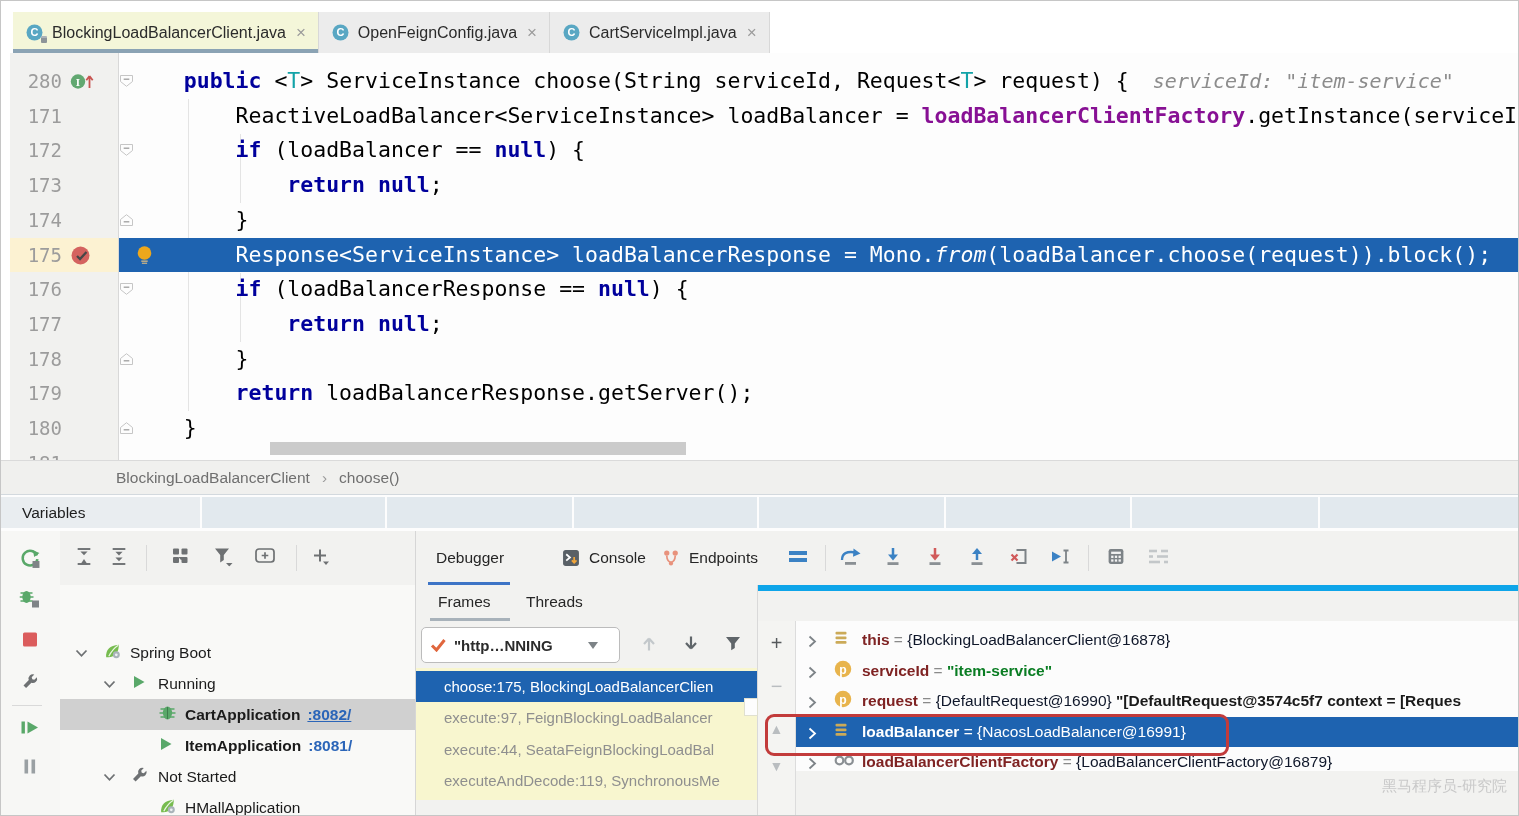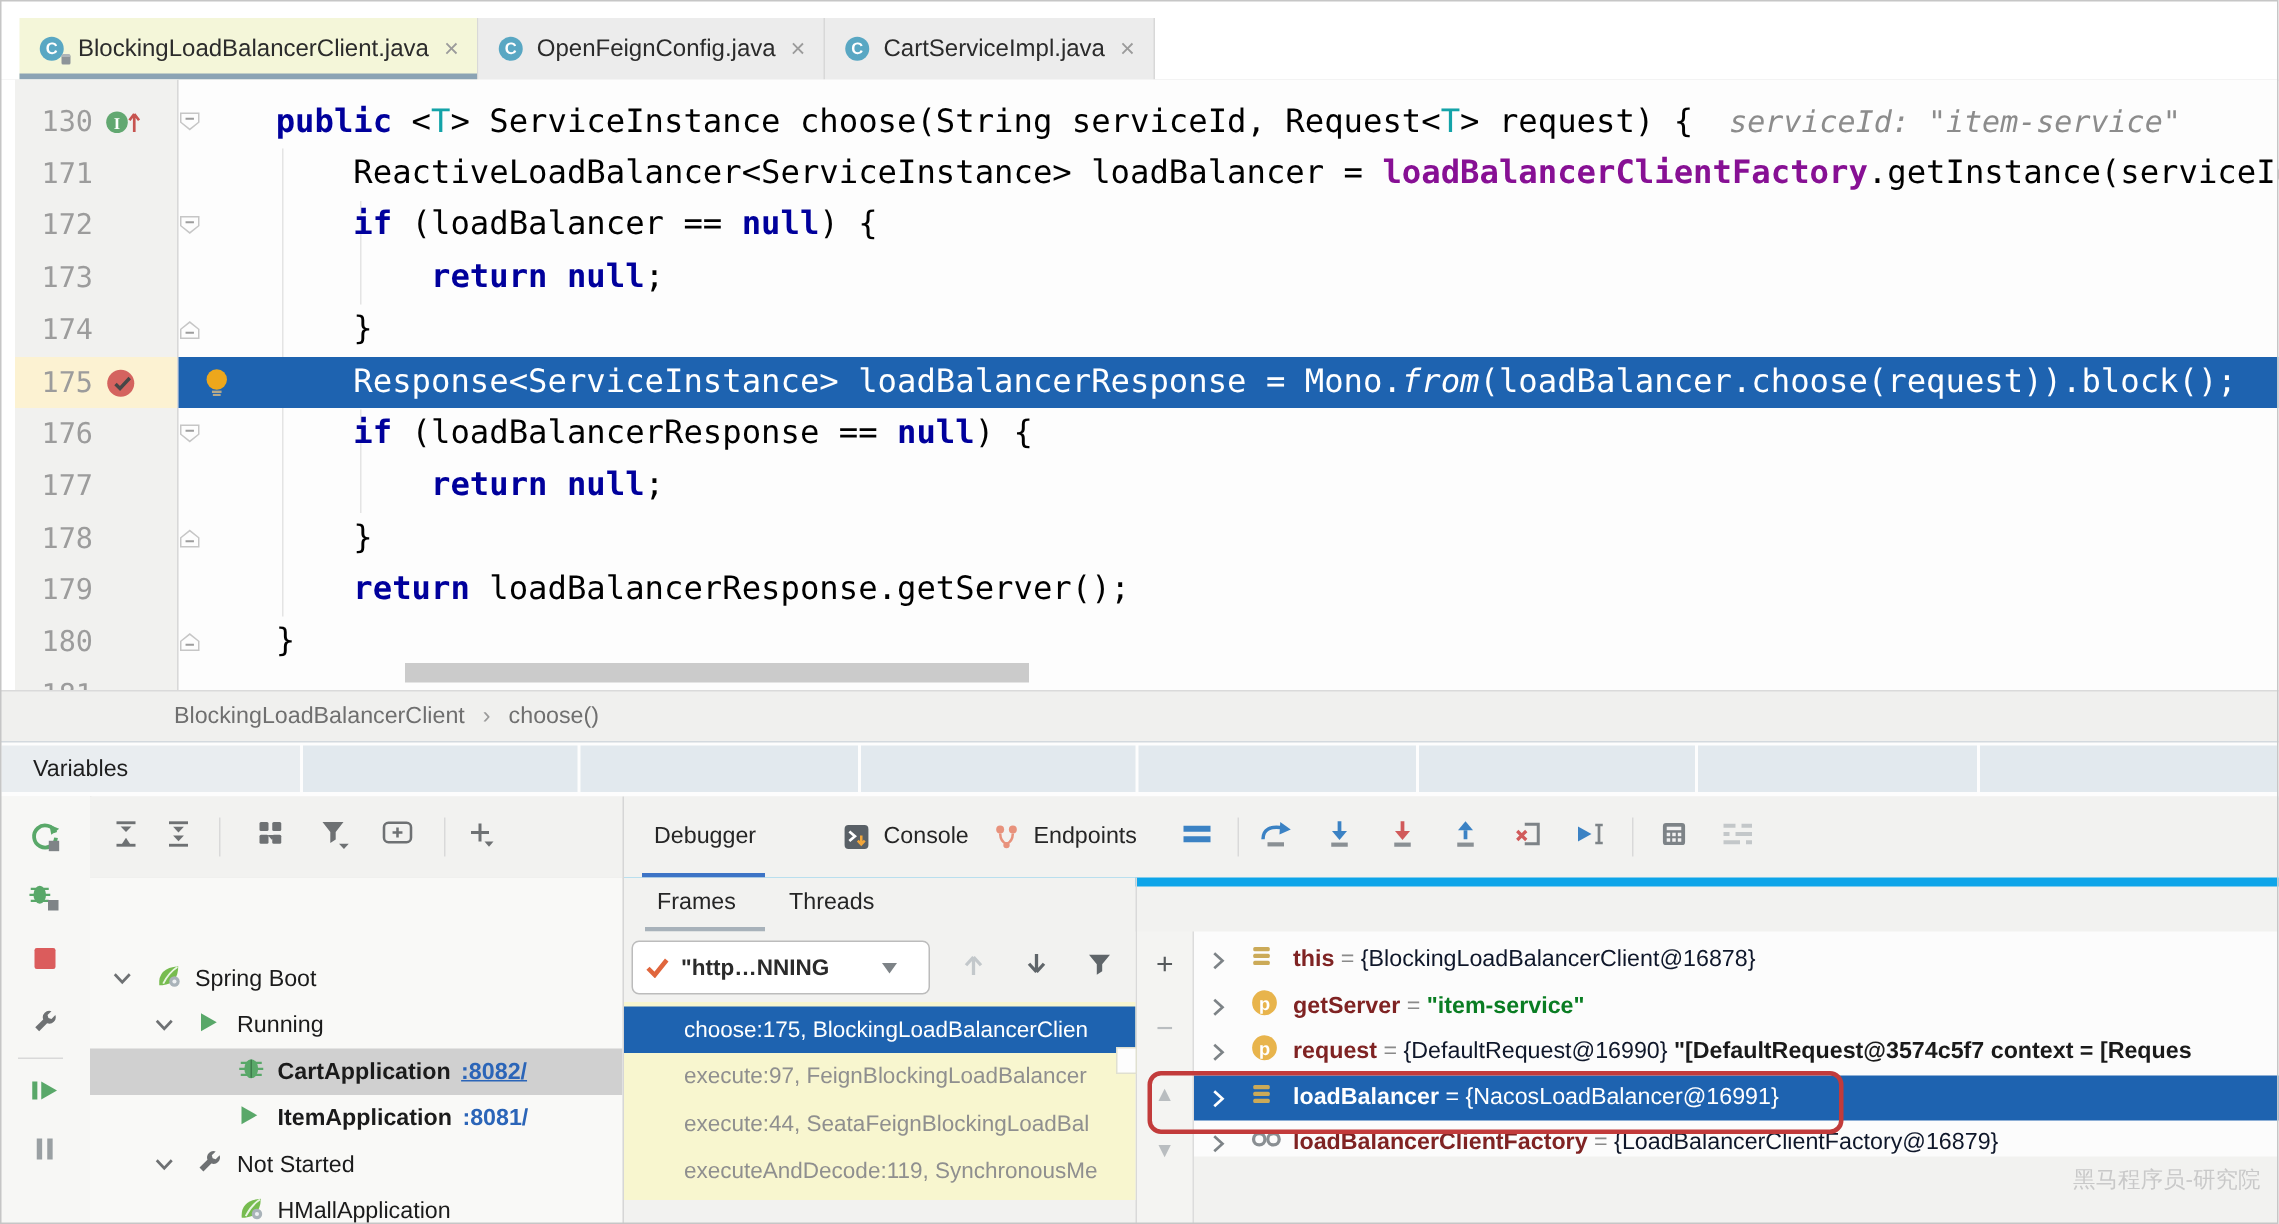--- a/index.html
+++ b/index.html
@@ -94,21 +94,21 @@
   #threadrow{position:absolute;left:416px;top:90px;width:341px;height:47px;background:#f2f2f0}
   #thread-combo{position:absolute;left:5px;top:6px;width:197px;height:34px;background:#fff;border:1px solid #bcbcbc;
                 border-radius:5px;display:flex;align-items:center}
   #thread-combo .cbtext{font-size:15px;font-weight:bold;color:#2b2b2b;margin-left:7px;white-space:nowrap;overflow:hidden;width:128px}
   .caret{width:0;height:0;border-left:5.5px solid transparent;border-right:5.5px solid transparent;border-top:7px solid #7d8387;margin-left:6px}
   .thri{position:absolute;top:24px;transform:translate(-50%,-50%)}
 
   #frames-list{position:absolute;left:416px;top:137px;width:341px;height:132px;background:#f8f6cf;overflow:hidden}
   .frow{position:absolute;left:0;width:341px;height:31.3px;line-height:31.3px;font-size:15px;color:#8f8f8f;
         white-space:nowrap;overflow:hidden}
-  .frow span{margin-left:40px}
+  .frow span{margin-left:28px}
   .frow.sel{background:#1e63b0;color:#fff}
   #fscroll{position:absolute;left:328px;top:30px;width:12px;height:16px;background:#fdfdfd;border:1px solid #e3e3d2}
 
   #strip{position:absolute;left:758px;top:90px;width:37px;height:195px;background:#f4f4f2;border-right:1px solid #dcdcdc}
   .stb{position:absolute;left:50%;transform:translate(-50%,-50%);font-size:20px;color:#55595c;line-height:1}
   .stb.dim{color:#b9bdc0}
   .stb.tri{font-size:14px;color:#b9bdc0}
 
   #vars-tree{position:absolute;left:796px;top:90px;right:0;height:150px;background:#fcfcfc;overflow:visible}
   .vrow{position:absolute;left:0;right:-723px;width:723px;height:30.5px;font-size:15.5px}
@@ -162,21 +162,21 @@
 </div>
 
 <div id="editor">
   <div id="gutterbg"></div>
   <div id="leftstrip"></div>
   <div class="guide" style="left:188px;top:46px;height:312px"></div>
   <div class="guide" style="left:240px;top:81px;height:69px"></div>
   <div class="guide" style="left:240px;top:220px;height:69px"></div>
   <div id="code-rows">
       <div class="crow" style="top: 11px;">
-        <div class="gnum">130</div>
+        <div class="gnum">280</div>
         <span class="gmark"><svg width="26" height="19">
             <circle cx="8" cy="10.5" r="7.2" fill="#62a871"></circle>
             <text x="8" y="14.7" text-anchor="middle" font-size="11" font-weight="bold" fill="#fff" font-family="Liberation Serif, serif">I</text>
             <path d="M19.5 17 V5 M19.5 5 l-3.2 4.2 M19.5 5 l3.2 4.2" stroke="#c75450" stroke-width="1.8" fill="none"></path>
           </svg></span>
         <span class="gfold"><svg width="15" height="14">
             <path d="M1.5 1.5 h12 v6 l-6 4.8 -6 -4.8 Z" fill="#fdfdfd" stroke="#c6c6c6"></path>
             <line x1="4.7" y1="5.2" x2="10.3" y2="5.2" stroke="#9d9d9d" stroke-width="1.3"></line>
           </svg></span>
         <div class="ctext"><span>    </span><span class="kw">public</span><span class=""> &lt;</span><span class="gen">T</span><span class="">&gt; ServiceInstance choose(String serviceId, Request&lt;</span><span class="gen">T</span><span class="">&gt; request) {</span><span class="hint">  serviceId: "item-service"</span></div>
@@ -556,21 +556,21 @@
         <span class="vtext"><span class="vname">this</span><span class="veq"> = </span><span class="vval">{BlockingLoadBalancerClient@16878}</span></span>
       </div>
       <div class="vrow" style="top: 34.5px;">
         <span class="vchev"><svg width="9" height="13">
             <path d="M1.5 1.5 L7 6.5 L1.5 11.5" stroke="#7d8387" stroke-width="1.8" fill="none"></path>
           </svg></span>
         <span class="vicn"><svg width="18" height="18" viewBox="0 0 17 17">
             <circle cx="8.5" cy="8.5" r="7.8" fill="#e8b44c"></circle>
             <text x="8.5" y="12.8" text-anchor="middle" font-size="11.5" font-weight="bold" fill="#fff" font-family="Liberation Sans, sans-serif">p</text>
           </svg></span>
-        <span class="vtext"><span class="vname">getServer</span><span class="veq"> = </span><span class="vstr">"item-service"</span></span>
+        <span class="vtext"><span class="vname">serviceId</span><span class="veq"> = </span><span class="vstr">"item-service"</span></span>
       </div>
       <div class="vrow" style="top: 65px;">
         <span class="vchev"><svg width="9" height="13">
             <path d="M1.5 1.5 L7 6.5 L1.5 11.5" stroke="#7d8387" stroke-width="1.8" fill="none"></path>
           </svg></span>
         <span class="vicn"><svg width="18" height="18" viewBox="0 0 17 17">
             <circle cx="8.5" cy="8.5" r="7.8" fill="#e8b44c"></circle>
             <text x="8.5" y="12.8" text-anchor="middle" font-size="11.5" font-weight="bold" fill="#fff" font-family="Liberation Sans, sans-serif">p</text>
           </svg></span>
         <span class="vtext"><span class="vname">request</span><span class="veq"> = </span><span class="vval">{DefaultRequest@16990}</span><span class="vextra"> "[DefaultRequest@3574c5f7 context = [Reques</span></span>

